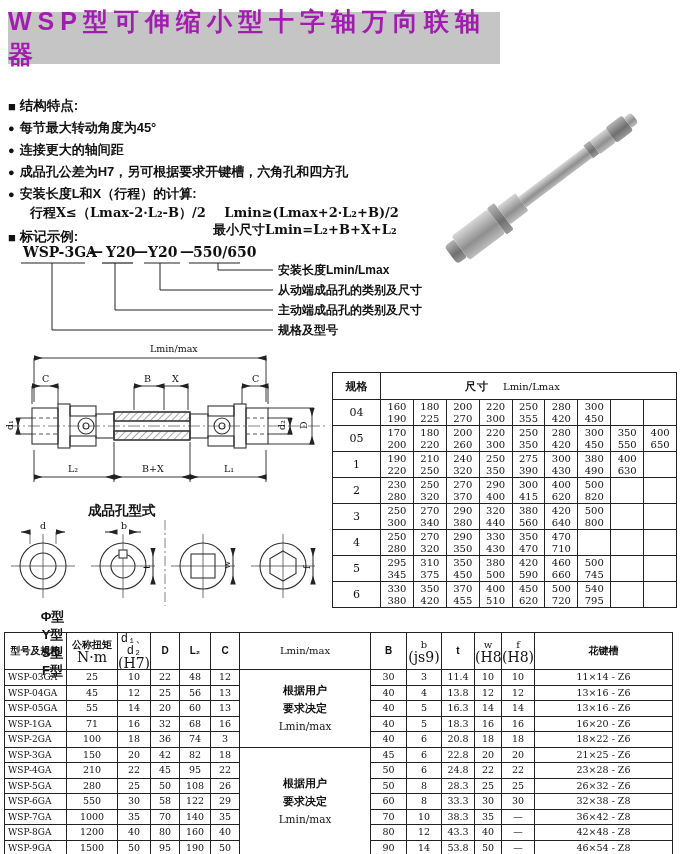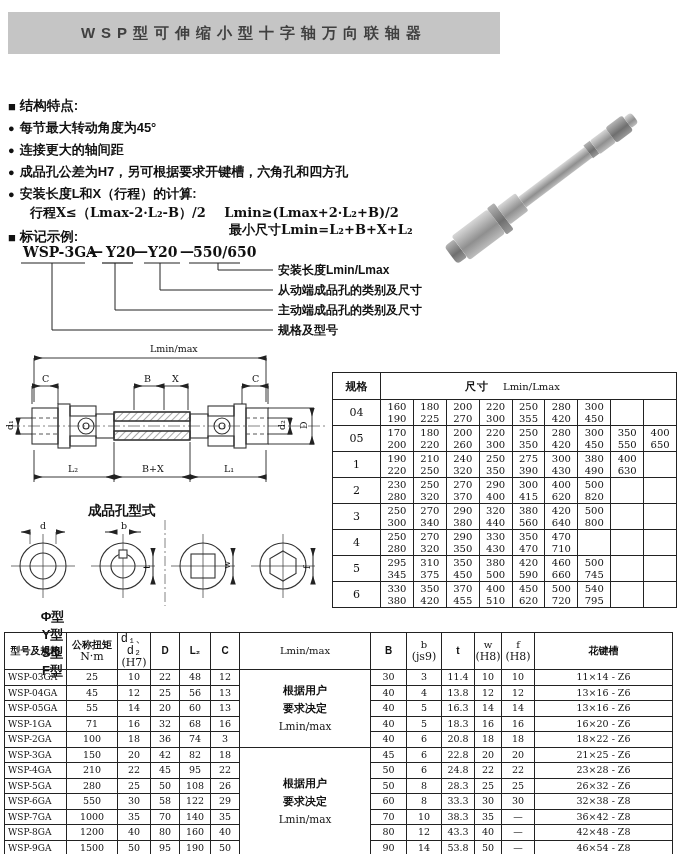--- a/index.html
+++ b/index.html
@@ -1,22 +1,22 @@
 <!DOCTYPE html>
 <html><head>
 <meta charset="utf-8">
 <style>
   html,body{margin:0;padding:0;background:#e8e8e8;}
   .page{position:relative;width:680px;height:854px;background:#ffffff;overflow:hidden;
         font-family:"Liberation Sans",sans-serif;color:#111;}
   .abs{position:absolute;}
 
   
-  .title-bar{left:8px;top:12px;width:492px;height:42px;background:#c5c5c5;
-             font-size:15px;font-weight:bold;letter-spacing:6px;color:#404040;
+  .title-bar{left:8px;top:12px;width:492px;height:52px;background:#c5c5c5;
+             font-size:25px;font-weight:bold;letter-spacing:6px;color:#a21caf;
              display:flex;align-items:center;justify-content:center;}
 
   
   .sec-head{font-size:13.5px;font-weight:bold;display:flex;align-items:center;gap:4px;}
   .sq{font-size:13px;line-height:1;}
   .bullet{font-size:13px;font-weight:bold;display:flex;align-items:center;gap:5px;}
   .dot{font-size:11px;line-height:1;}
   .formula{font-size:13px;font-weight:bold;font-family:"DejaVu Serif",serif;}
 
   
@@ -35,21 +35,21 @@
   .size-table{left:332px;top:372px;width:344px;}
   .size-table th{font-size:11px;height:26px;}
   .size-table td{font-family:"DejaVu Serif",serif;font-size:10px;text-align:center;
                  height:25px;line-height:11.5px;}
   .size-table td.spec{font-size:11px;}
   .size-hdr{text-align:left;padding-left:84px;letter-spacing:1px;}
   .size-hdr .lmx{font-family:"DejaVu Serif",serif;font-weight:normal;font-size:10px;margin-left:14px;letter-spacing:0;}
 
   .model-table{left:4px;top:632px;width:668px;}
   .model-table th{font-size:10px;height:33px;font-weight:bold;line-height:12px;}
-  .model-table th .sub{display:block;font-family:"DejaVu Serif",serif;font-weight:normal;font-size:11px;}
+  .model-table th .sub{display:block;font-family:"DejaVu Serif",serif;font-weight:normal;font-size:14px;}
   .model-table td{font-family:"DejaVu Serif",serif;font-size:9.5px;text-align:center;height:14.5px;line-height:14.5px;}
   .model-table td.model-name{text-align:left;padding-left:3px;font-size:9px;}
   .model-table td.note-cell{font-family:"Liberation Sans",sans-serif;font-size:11px;font-weight:bold;line-height:1;}
   .model-table td.note-cell div{margin:7px 0;}
   .model-table td.note-cell div.latin{font-family:"DejaVu Serif",serif;font-weight:normal;font-size:10.5px;}
 
   
   .photo{left:440px;top:100px;width:236px;height:180px;}
   .shaft-wrap{position:absolute;left:8px;top:130px;width:230px;height:34px;
               transform:rotate(-37deg);transform-origin:14px 17px;
@@ -104,21 +104,21 @@
     <span>成品孔公差为H7，另可根据要求开键槽，六角孔和四方孔</span>
   </div>
   <div class="abs bullet" style="left:8px;top:185px;">
     <span class="dot">●</span>
     <span>安装长度L和X（行程）的计算:</span>
   </div>
   <div class="abs formula" style="left:30px;top:204px;">
     <span>行程X≤（Lmax-2·L₂-B）/2</span>
     <span style="margin-left:14px;">Lmin≥(Lmax+2·L₂+B)/2</span>
   </div>
-  <div class="abs formula" style="left:213px;top:221px;margin-left:16px;">最小尺寸Lmin=L₂+B+X+L₂</div>
+  <div class="abs formula" style="left:213px;top:221px;">最小尺寸Lmin=L₂+B+X+L₂</div>
 
   <div class="abs sec-head" style="left:8px;top:228px;">
     <span class="sq">■</span>
     <span>标记示例:</span>
   </div>
   <svg class="abs" style="left:18px;top:240px;" width="430" height="106" viewBox="0 0 430 106">
     <g stroke="#222" stroke-width="1.2">
       <line x1="3" y1="23" x2="67" y2="23"></line>
       <line x1="84" y1="23" x2="115" y2="23"></line>
       <line x1="126" y1="23" x2="162" y2="23"></line>

